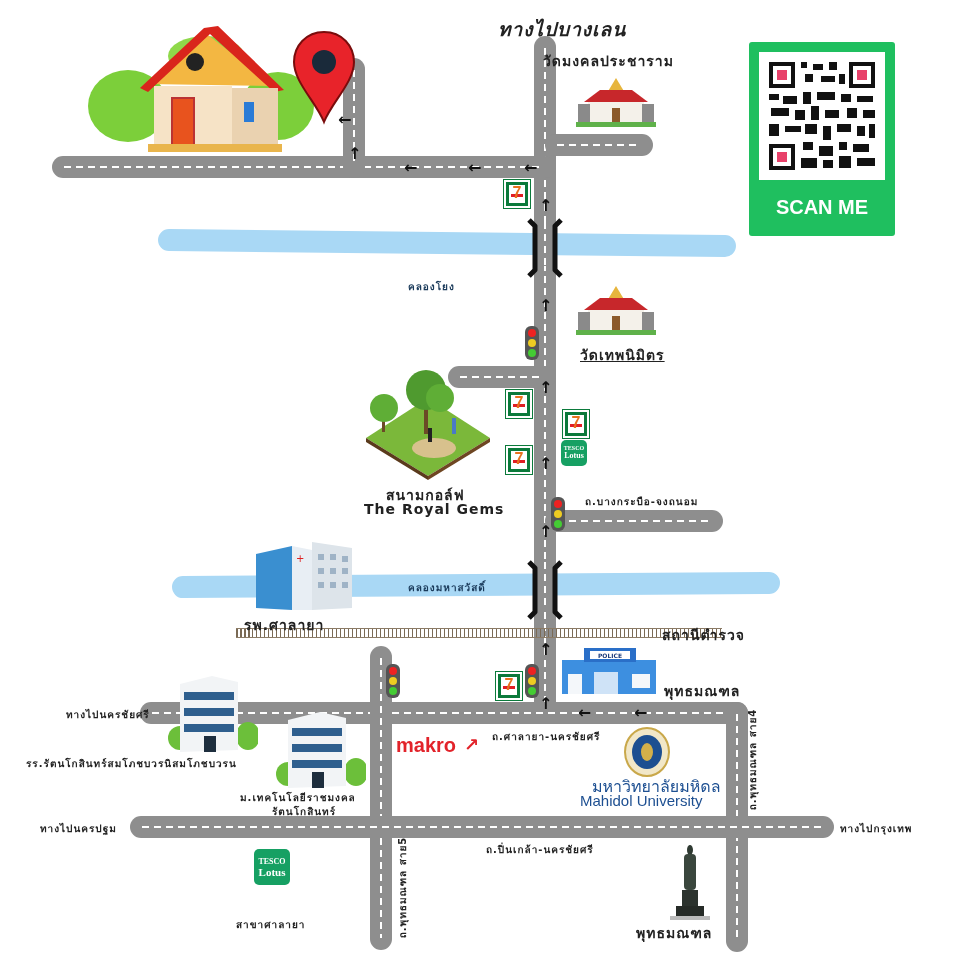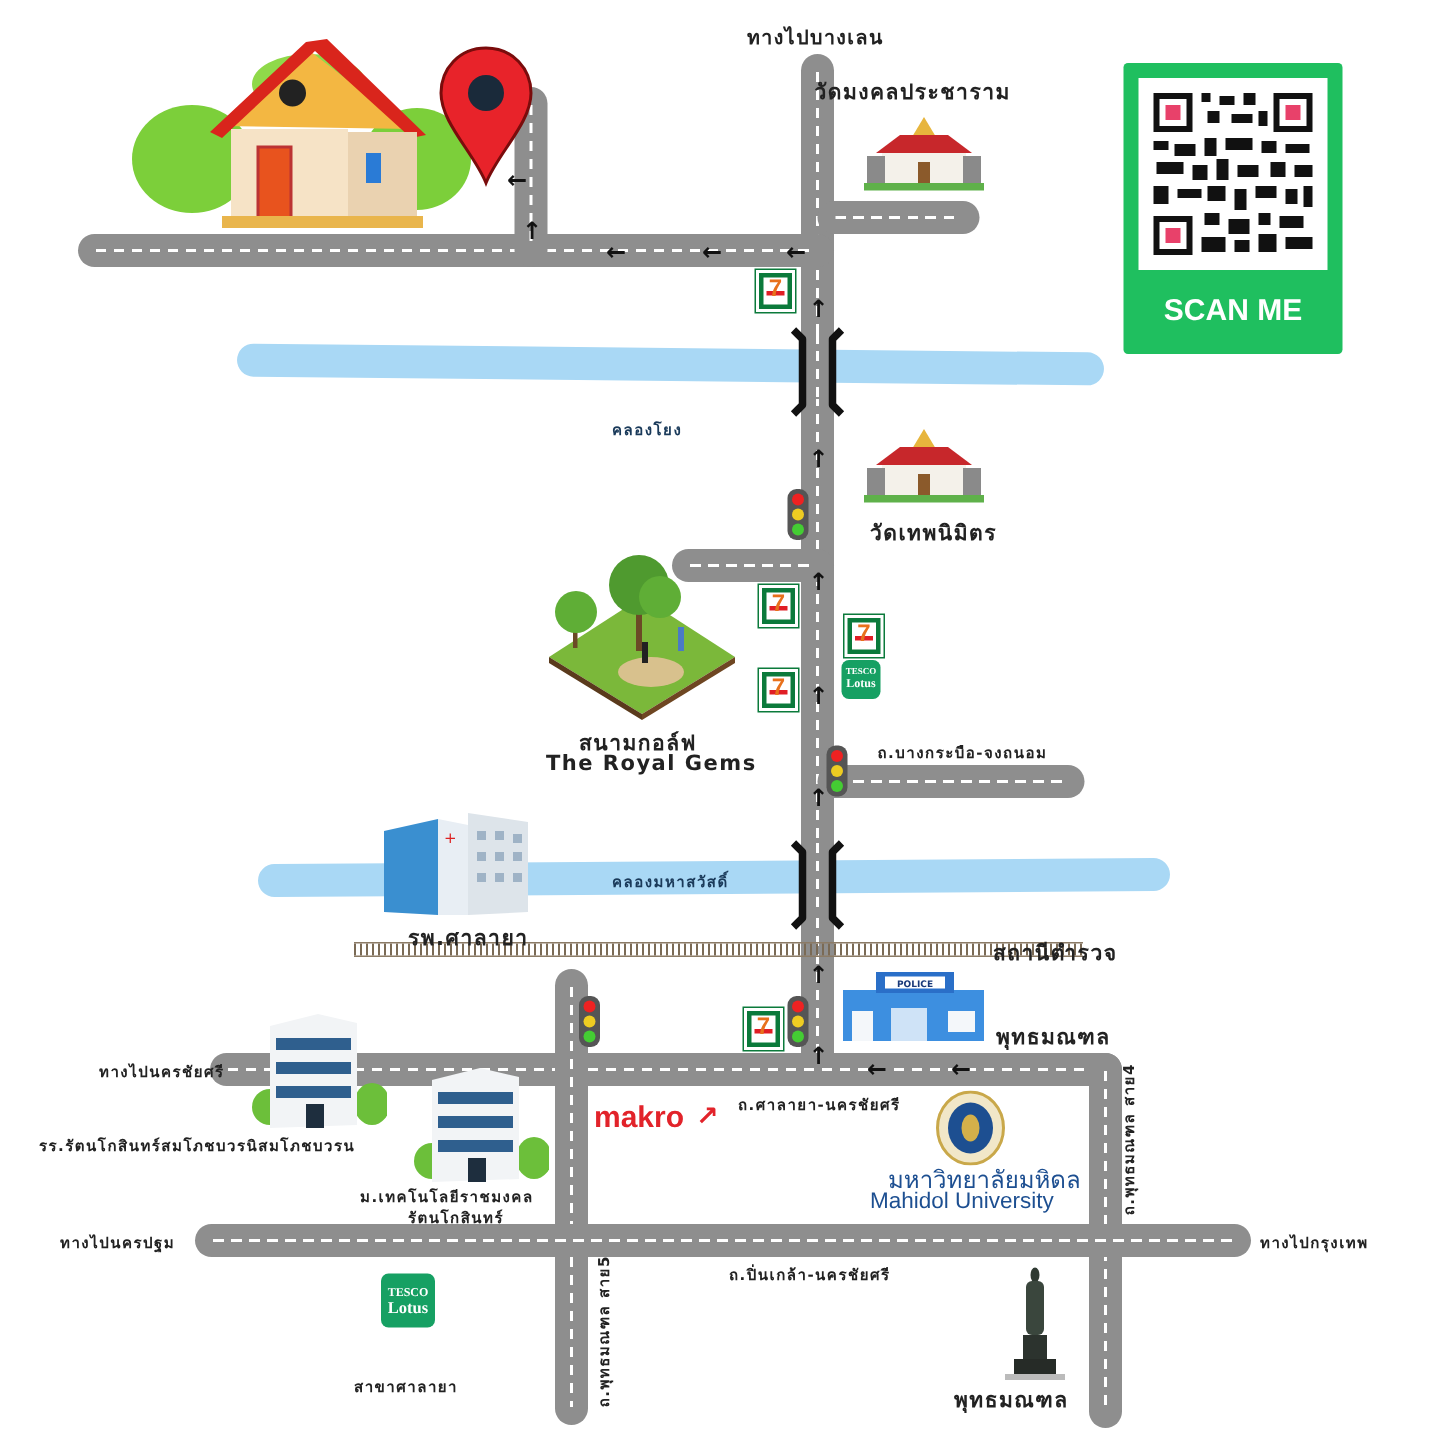--- a/index.html
+++ b/index.html
@@ -8,21 +8,21 @@
   .road{position:absolute;background:#8e8e8e;}
   .road.h{height:22px;border-radius:11px;}
   .road.v{width:22px;border-radius:11px;}
   .dash-h{position:absolute;left:12px;right:12px;top:10px;height:2px;
     background:repeating-linear-gradient(90deg,#fff 0 7px,transparent 7px 12px);}
   .dash-v{position:absolute;top:12px;bottom:12px;left:10px;width:2px;
     background:repeating-linear-gradient(180deg,#fff 0 7px,transparent 7px 12px);}
   .river{position:absolute;background:#a9d8f5;border-radius:12px;}
   .lbl{position:absolute;font-weight:bold;color:#222;white-space:nowrap;letter-spacing:1px;}
   .lbl.sm{font-size:10px;}
-  .lbl.md{font-size:13px;}
+  .lbl.md{font-size:19px;font-style:italic;}
   .lbl.lg{font-size:14px;}
   .arrow{position:absolute;font-size:16px;font-weight:bold;color:#111;line-height:16px;}
   .bridge{position:absolute;width:40px;height:60px;}
   .seven{position:absolute;width:22px;height:24px;background:#0b7a3b;border:2px solid #fff;box-shadow:0 0 0 1px #0b7a3b;}
   .seven .in{position:absolute;left:3px;top:3px;right:3px;bottom:3px;background:#fff;}
   .seven .n7{position:absolute;left:0;right:0;top:-1px;text-align:center;color:#e8711c;font-weight:bold;font-size:16px;font-family:"Liberation Sans",sans-serif;}
   .seven .bar{position:absolute;left:2px;right:2px;top:9px;height:3px;background:#e01e25;}
   .tesco{position:absolute;background:#16a063;border-radius:5px;color:#fff;text-align:center;font-family:"Liberation Serif",serif;font-weight:bold;}
   .tlight{position:absolute;width:14px;height:34px;background:#555;border-radius:6px;}
   .tlight i{position:absolute;left:3px;width:8px;height:8px;border-radius:50%;}
@@ -142,21 +142,21 @@
 </svg>
 <svg class="temple" style="left:574px;top:284px;" viewBox="0 0 84 52">
   <polygon points="42,2 30,22 54,22" fill="#e7b53d"></polygon>
   <polygon points="10,26 26,14 58,14 74,26" fill="#c7272b"></polygon>
   <rect x="14" y="26" width="56" height="20" fill="#f4f1ea"></rect>
   <rect x="4" y="28" width="12" height="18" fill="#8a8a8a"></rect>
   <rect x="68" y="28" width="12" height="18" fill="#8a8a8a"></rect>
   <rect x="38" y="32" width="8" height="14" fill="#8b5a2b"></rect>
   <rect x="2" y="46" width="80" height="5" fill="#5fb14a"></rect>
 </svg>
-<span class="lbl lg" style="left:580px;top:344px;">วัดเทพนิมิตร</span>
+<span class="lbl lg" style="left:580px;top:344px;text-decoration:underline;">วัดเทพนิมิตร</span>
 
 <div class="abs" style="left:749px;top:42px;width:146px;height:194px;background:#1fbf5f;border-radius:3px;">
   <div class="abs" style="left:10px;top:10px;width:126px;height:128px;background:#fff;">
     <svg width="126" height="128" viewBox="0 0 126 128">
       <rect x="10" y="10" width="26" height="26" fill="#111"></rect>
         <rect x="14" y="14" width="18" height="18" fill="#fff"></rect>
         <rect x="18" y="18" width="10" height="10" fill="#e8416a"></rect>
       <rect x="90" y="10" width="26" height="26" fill="#111"></rect>
         <rect x="94" y="14" width="18" height="18" fill="#fff"></rect>
         <rect x="98" y="18" width="10" height="10" fill="#e8416a"></rect>
@@ -285,21 +285,21 @@
       <rect x="90" y="18" width="6" height="6"></rect>
       <rect x="66" y="30" width="6" height="6"></rect>
       <rect x="78" y="30" width="6" height="6"></rect>
       <rect x="90" y="30" width="6" height="6"></rect>
       <rect x="66" y="44" width="6" height="6"></rect>
       <rect x="78" y="44" width="6" height="6"></rect>
       <rect x="90" y="44" width="6" height="6"></rect>
     </g>
   <text x="44" y="24" font-size="10" fill="#d22" font-family="DejaVu Sans, sans-serif">+</text>
 </svg>
-<span class="lbl lg" style="left:272px;top:614px;text-align:center;">รพ.ศาลายา</span>
+<span class="lbl lg" style="left:244px;top:614px;text-align:center;">รพ.ศาลายา</span>
 
 <svg class="abs" style="left:560px;top:646px;" width="98" height="50" viewBox="0 0 98 50">
   <rect x="2" y="14" width="94" height="34" fill="#3d8fe0"></rect>
   <rect x="24" y="2" width="52" height="14" fill="#2a6fc8"></rect>
   <rect x="30" y="5" width="40" height="8" fill="#fff"></rect>
   <text x="50" y="12" font-size="6" text-anchor="middle" fill="#1a3a7a" font-family="DejaVu Sans, sans-serif" font-weight="bold">POLICE</text>
   <rect x="34" y="26" width="24" height="22" fill="#cfe3f7"></rect>
   <rect x="8" y="28" width="14" height="20" fill="#f4f7fa"></rect>
   <rect x="72" y="28" width="18" height="14" fill="#f4f7fa"></rect>
 </svg>

